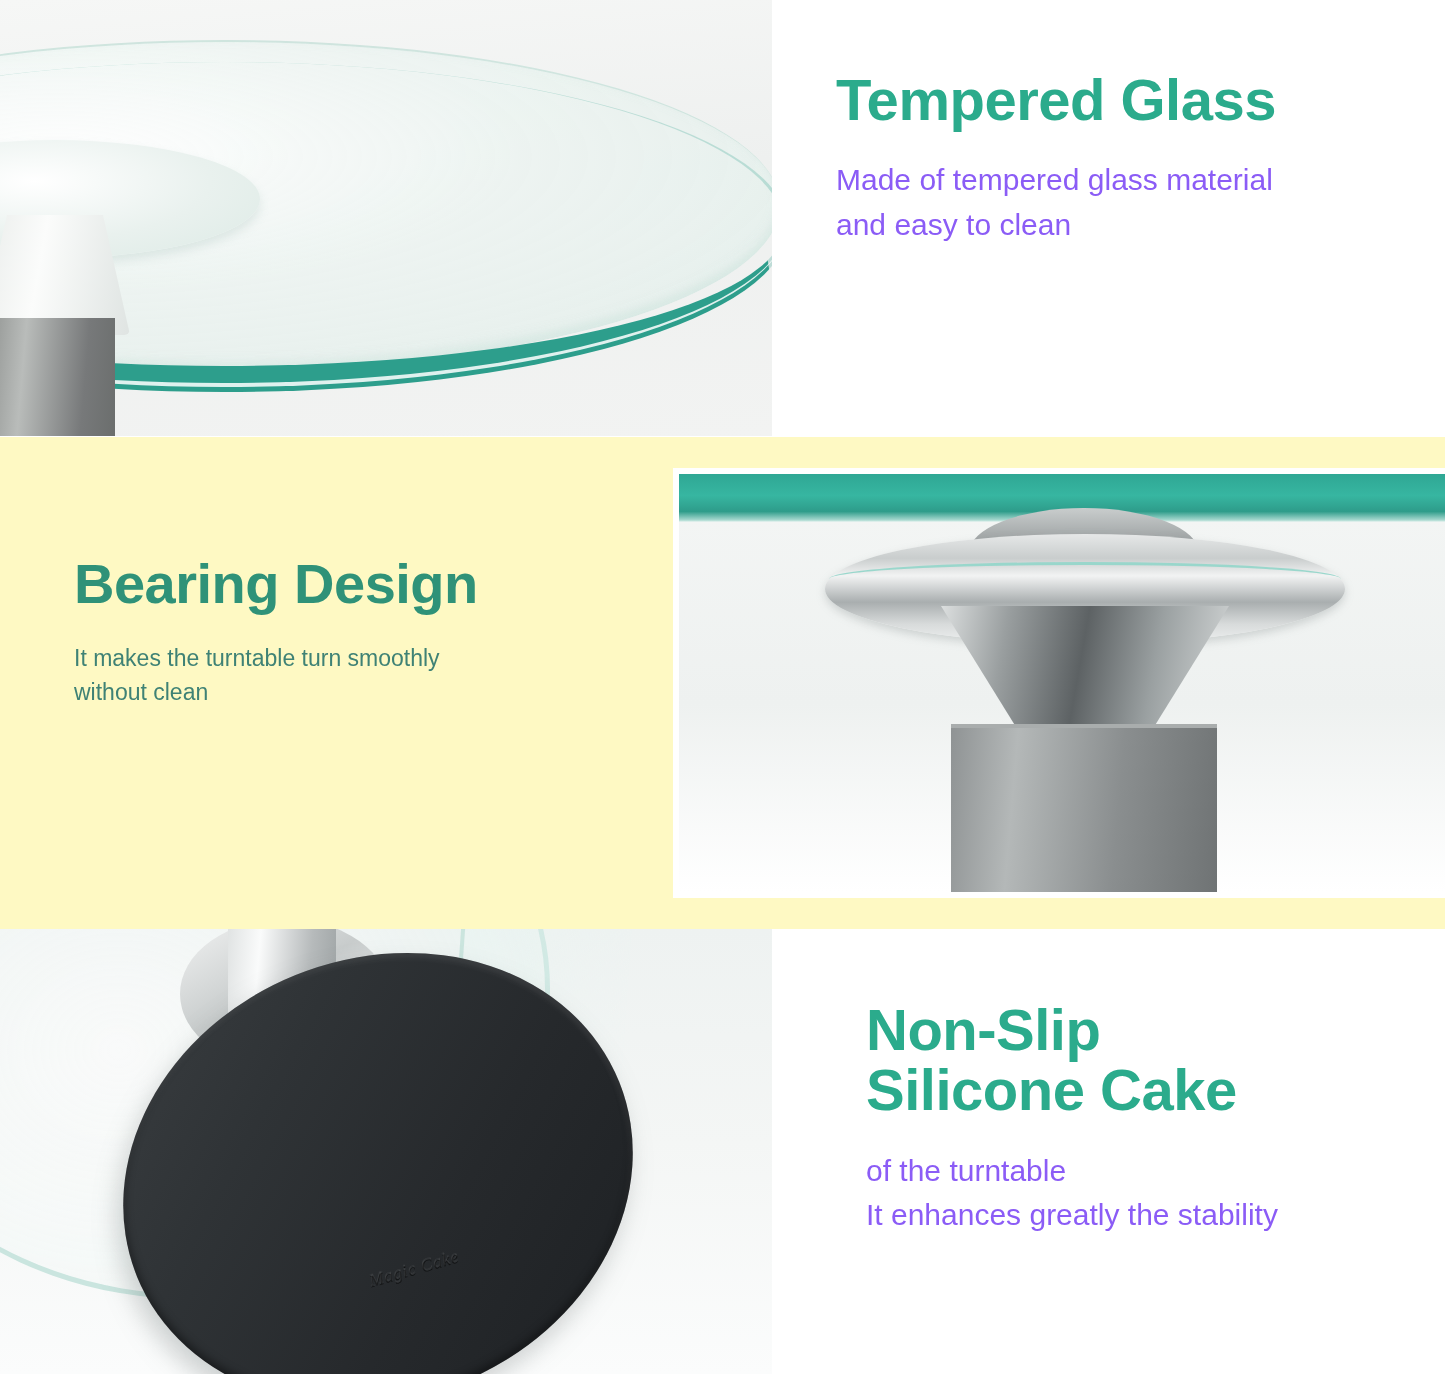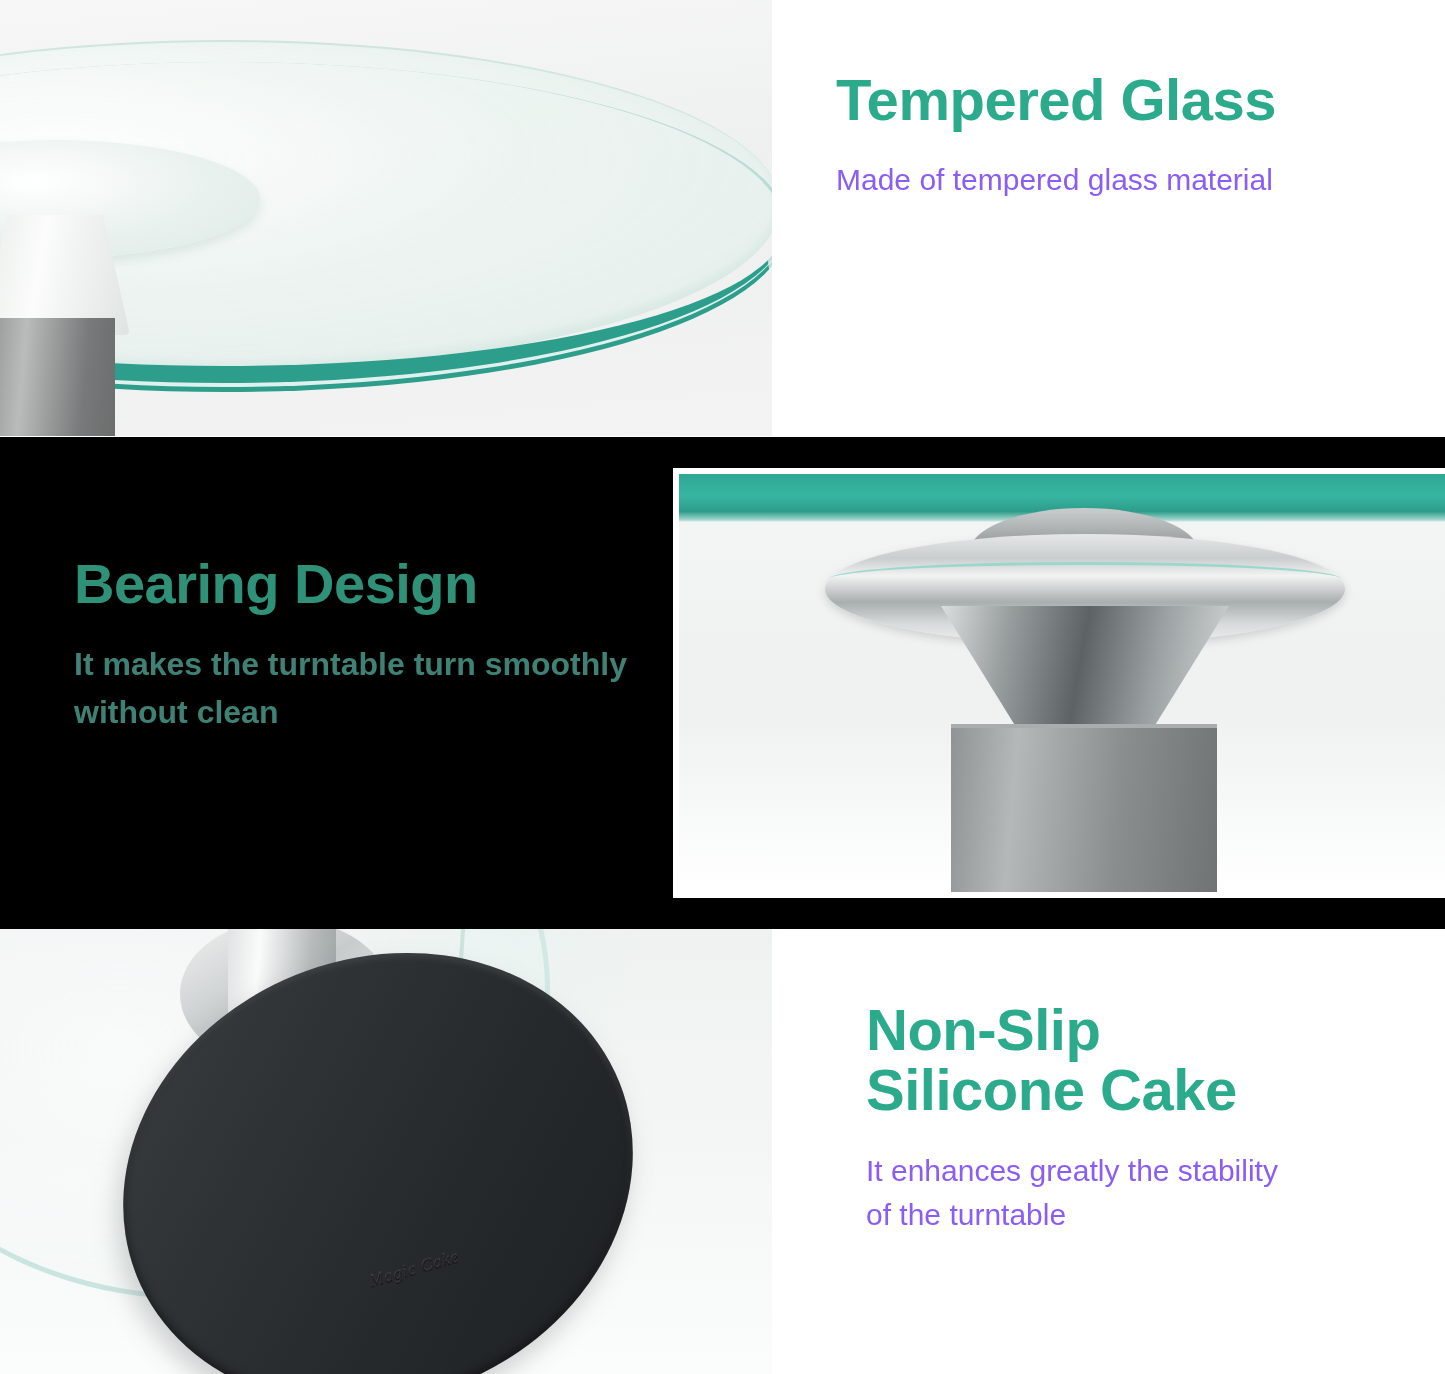--- a/index.html
+++ b/index.html
@@ -73,21 +73,21 @@
   .hub-stem {
     position:absolute; left:-15px; top:318px;
     width:130px; height:120px;
     background:linear-gradient(95deg,#8e918f 0%,#b9bcba 30%,#77797a 75%,#6b6e6d 100%);
   }
   .p1-gap { position:absolute; left:772px; top:0; width:20px; height:437px; background:#fff; }
 
   .p1-text { position:absolute; left:836px; top:70px; width:560px; }
 
   
-  .panel2 { position:absolute; left:0; top:437px; width:1445px; height:492px; background:#000000; }
+  .panel2 { position:absolute; left:0; top:437px; width:1445px; height:492px; background:#fef9c3; }
   .p2-text { position:absolute; left:74px; top:118px; width:580px; }
 
   .p2-photo {
     position:absolute; left:673px; top:31px; width:772px; height:430px;
     background:#fff; padding:6px 0 6px 6px;
   }
   .p2-photo-inner {
     position:relative; width:100%; height:100%;
     background:linear-gradient(180deg,#f4f6f5 0%,#eef1f0 55%,#ffffff 100%);
     overflow:hidden;
@@ -183,21 +183,21 @@
     font-size:58px; font-weight:700; letter-spacing:-0.5px;
     line-height:1.04; color:#2bab8c;
   }
   .h-title.dark { color:#2f9278; font-size:56px; }
   .h-title .ln { display:block; }
 
   .h-body {
     margin-top:28px;
     font-size:30px; line-height:1.48; color:#8b5cf6; font-weight:400;
   }
-  .h-body.mint { color:#3f8275; font-size:32px;font-weight:bold; }
+  .h-body.mint { color:#3f8275; font-size:23px; }
   .h-body .ln { display:block; }
 </style>
 </head>
 <body>
 
 <div class="page">
 
   <section class="panel1">
 
     <div class="p1-photo">
@@ -208,20 +208,21 @@
       <div class="hub-plate"></div>
       <div class="hub-cone"></div>
       <div class="hub-stem"></div>
     </div>
     <div class="p1-gap"></div>
 
     <div class="p1-text">
       <h2 class="h-title">Tempered Glass</h2>
       <p class="h-body">
         <span class="ln">Made of tempered glass material</span>
+        <span class="ln">and  easy to clean</span>
       </p>
     </div>
   </section>
 
   <section class="panel2">
 
     <div class="p2-text">
       <h2 class="h-title dark">Bearing Design</h2>
       <p class="h-body mint">
         <span class="ln">It makes the turntable turn smoothly</span>
@@ -252,19 +253,19 @@
         <span class="silicone-emboss">Magic Cake</span>
       </div>
     </div>
 
     <div class="p3-text" style="position:absolute;left:836px;top:71px;width:560px">
       <h2 class="h-title">
         <span class="ln">Non-Slip</span>
         <span class="ln">Silicone Cake</span>
       </h2>
       <p class="h-body">
+        <span class="ln">of the turntable</span>
         <span class="ln">It enhances greatly the stability</span>
-        <span class="ln">of the turntable</span>
       </p>
     </div>
   </section>
 
 </div>
 
 </body></html>

